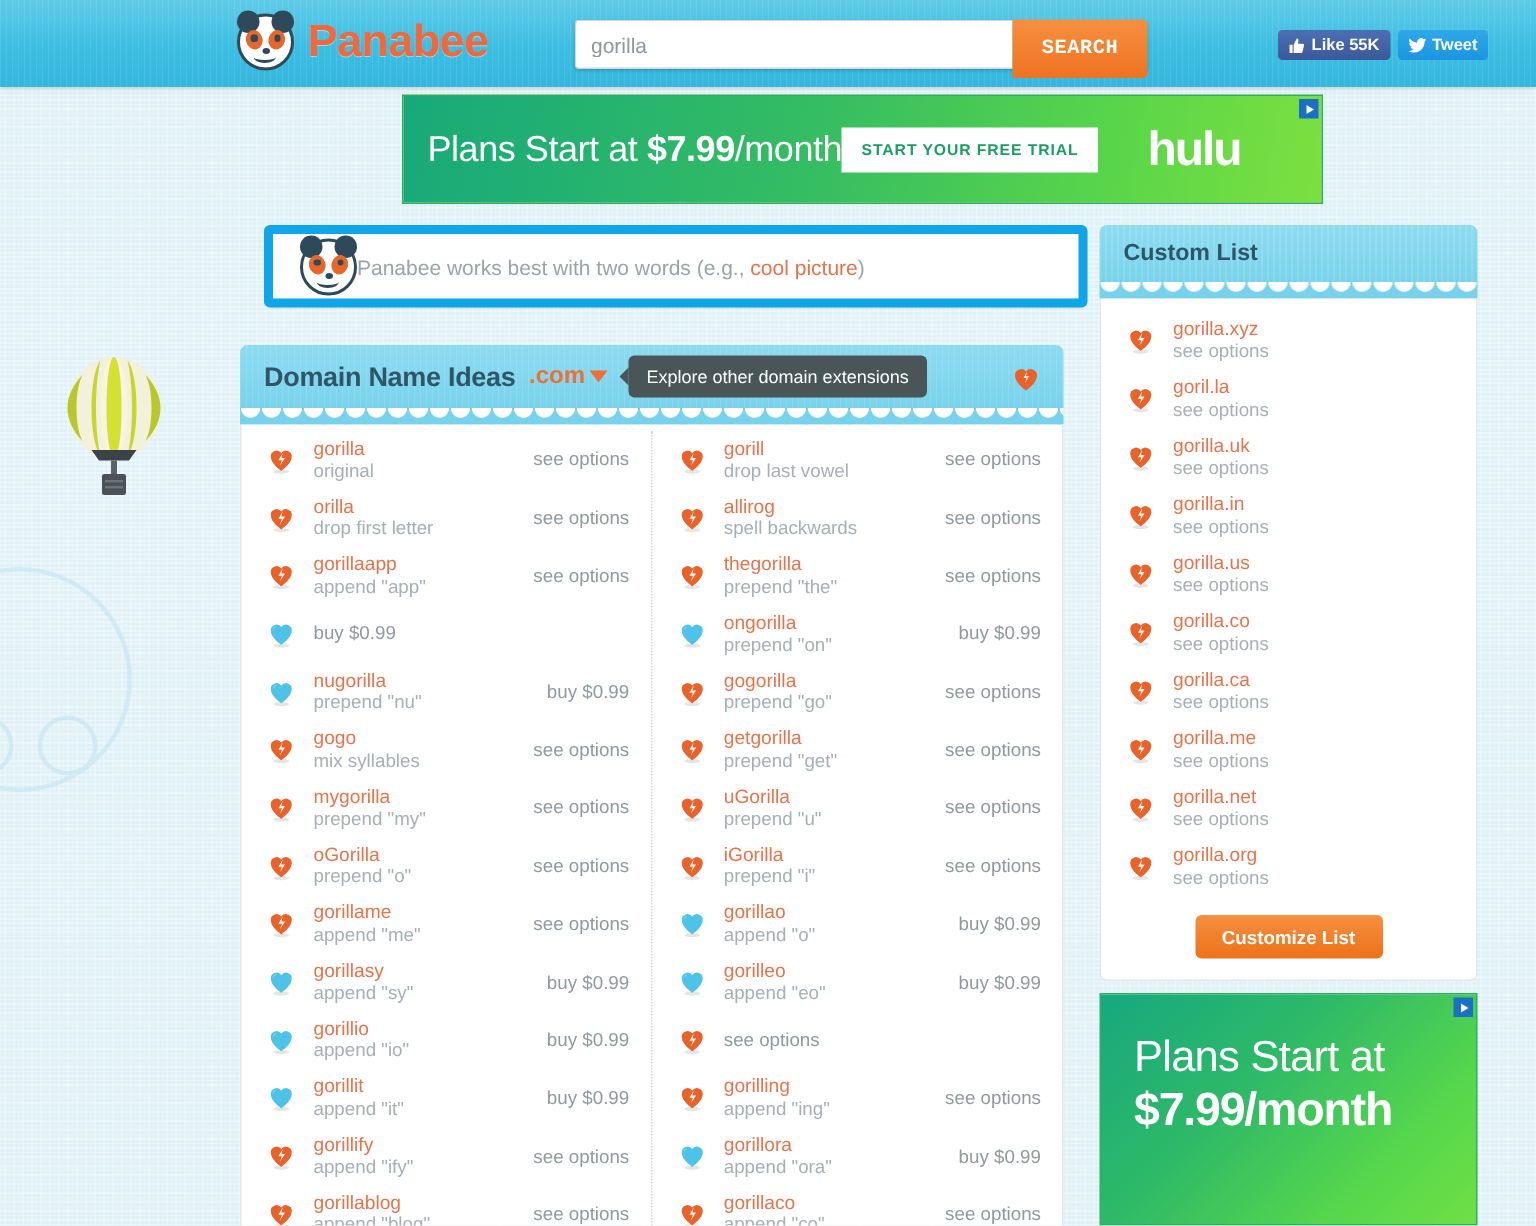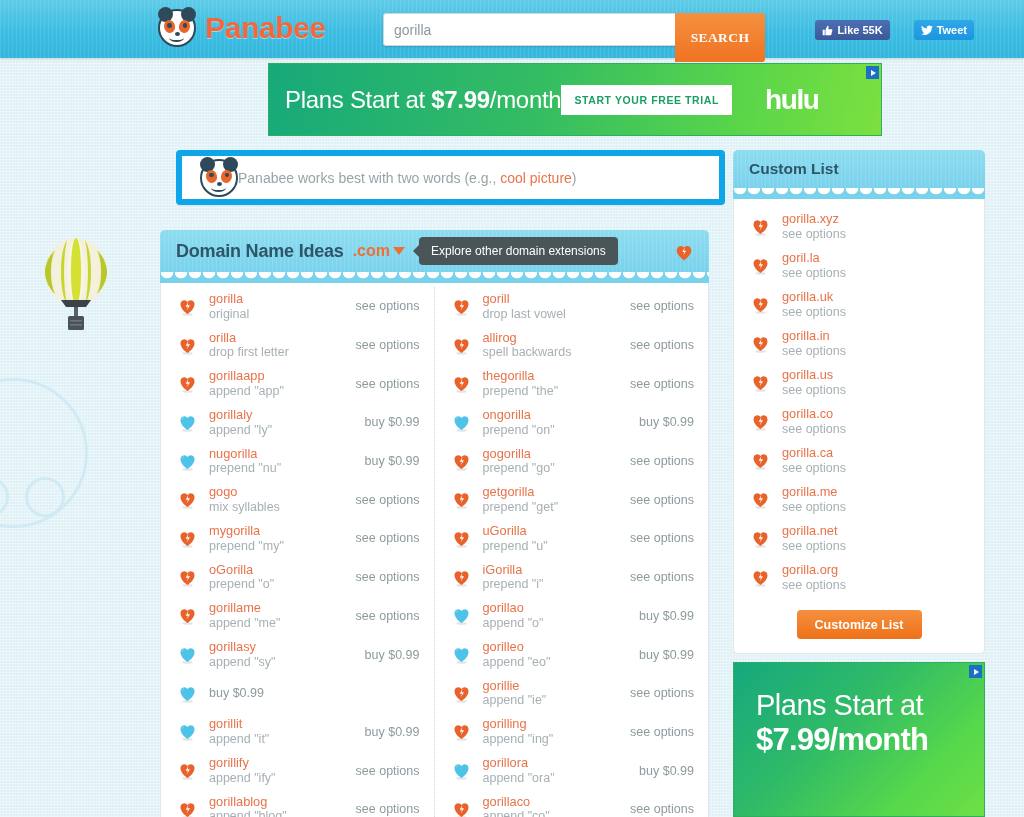--- a/index.html
+++ b/index.html
@@ -141,37 +141,37 @@
     border-radius: 3px 0 0 3px;
     background: #fff;
     padding: 0 10px;
     font-family: "Liberation Sans", sans-serif;
     font-size: 14px;
     color: #8d989d;
     outline: none;
   }
   .search-btn {
     width: 90px;
-    height: 49px;
+    height: 39px;
     border: none;
     border-radius: 0 3px 3px 0;
     background: linear-gradient(180deg, #f5903f 0%, #ef7322 100%);
     color: #fff;
-    font-family: Liberation Serif, serif;
+    font-family: Liberation Mono, monospace;
     font-size: 13.5px;
     font-weight: bold;
     letter-spacing: .4px;
     cursor: pointer;
   }
 
   .social {
     position: absolute;
-    right: 50px; top: 20px;
-    display: flex;
-    gap: 24px;
+    right: 32px; top: 20px;
+    display: flex;
+    gap: 5px;
   }
   .btn-fb, .btn-tw {
     display: flex;
     align-items: center;
     gap: 4px;
     height: 20px;
     padding: 0 7px;
     border-radius: 3px;
     color: #fff;
     font-size: 11px;
@@ -205,21 +205,21 @@
     color: #1a9e62;
     font-size: 10.5px;
     font-weight: bold;
     letter-spacing: .6px;
     padding: 9px 13px;
     white-space: nowrap;
   }
   .ad-brand {
     margin-left: 33px;
     color: #fff;
-    font-size: 28px;
+    font-size: 32px;
     font-weight: bold;
     letter-spacing: -1.4px;
   }
   .adchoice {
     position: absolute;
     right: 2px; top: 2px;
     width: 13px; height: 13px;
     background: #1b6fc4;
     display: flex; align-items: center; justify-content: center;
   }
@@ -587,24 +587,20 @@
           <div class="action">see options</div>
         </div>
         <div class="row">
           <span class="heart">
             <svg width="21" height="21" viewBox="0 0 24 24">
               <ellipse cx="12" cy="21" rx="6" ry="1.6" fill="#000" opacity=".10"></ellipse>
               <path d="M12 20.5S4 15.3 4 9.6A4.4 4.4 0 0 1 12 6.9 4.4 4.4 0 0 1 20 9.6c0 5.7-8 10.9-8 10.9z" fill="#4ec3e8"></path>
               <path d="M7.6 6.4c-1.3.7-2.2 2-2.3 3.3.6-1.4 1.6-2.4 2.9-2.9z" fill="#fff" opacity=".45"></path>
             </svg>
           </span>
-          <div class="row-texts">
-            <div class="domain">gorillaly</div>
-            <div class="method">append "ly"</div>
-          </div>
           <div class="action">buy $0.99</div>
         </div>
         <div class="row">
           <span class="heart">
             <svg width="21" height="21" viewBox="0 0 24 24">
               <ellipse cx="12" cy="21" rx="6" ry="1.6" fill="#000" opacity=".10"></ellipse>
               <path d="M12 20.5S4 15.3 4 9.6A4.4 4.4 0 0 1 12 6.9 4.4 4.4 0 0 1 20 9.6c0 5.7-8 10.9-8 10.9z" fill="#4ec3e8"></path>
               <path d="M7.6 6.4c-1.3.7-2.2 2-2.3 3.3.6-1.4 1.6-2.4 2.9-2.9z" fill="#fff" opacity=".45"></path>
             </svg>
           </span>
@@ -685,20 +681,24 @@
           <div class="action">buy $0.99</div>
         </div>
         <div class="row">
           <span class="heart">
             <svg width="21" height="21" viewBox="0 0 24 24">
               <ellipse cx="12" cy="21" rx="6" ry="1.6" fill="#000" opacity=".10"></ellipse>
               <path d="M12 20.5S4 15.3 4 9.6A4.4 4.4 0 0 1 12 6.9 4.4 4.4 0 0 1 20 9.6c0 5.7-8 10.9-8 10.9z" fill="#4ec3e8"></path>
               <path d="M7.6 6.4c-1.3.7-2.2 2-2.3 3.3.6-1.4 1.6-2.4 2.9-2.9z" fill="#fff" opacity=".45"></path>
             </svg>
           </span>
+          <div class="row-texts">
+            <div class="domain">gorillio</div>
+            <div class="method">append "io"</div>
+          </div>
           <div class="action">buy $0.99</div>
         </div>
         <div class="row">
           <span class="heart">
             <svg width="21" height="21" viewBox="0 0 24 24">
               <ellipse cx="12" cy="21" rx="6" ry="1.6" fill="#000" opacity=".10"></ellipse>
               <path d="M12 20.5S4 15.3 4 9.6A4.4 4.4 0 0 1 12 6.9 4.4 4.4 0 0 1 20 9.6c0 5.7-8 10.9-8 10.9z" fill="#4ec3e8"></path>
               <path d="M7.6 6.4c-1.3.7-2.2 2-2.3 3.3.6-1.4 1.6-2.4 2.9-2.9z" fill="#fff" opacity=".45"></path>
             </svg>
           </span>
@@ -879,24 +879,20 @@
           <div class="action">buy $0.99</div>
         </div>
         <div class="row">
           <span class="heart">
             <svg width="21" height="21" viewBox="0 0 24 24">
               <ellipse cx="12" cy="21" rx="6" ry="1.6" fill="#000" opacity=".10"></ellipse>
               <path d="M12 20.5S4 15.3 4 9.6A4.4 4.4 0 0 1 12 6.9 4.4 4.4 0 0 1 20 9.6c0 5.7-8 10.9-8 10.9z" fill="#e8622a"></path>
               <path d="M13.1 6.6 9.9 12.3h2.6l-1.5 4.3 3.9-6h-2.7z" fill="#fff" opacity=".95"></path>
             </svg>
           </span>
-          <div class="row-texts">
-            <div class="domain">gorillie</div>
-            <div class="method">append "ie"</div>
-          </div>
           <div class="action">see options</div>
         </div>
         <div class="row">
           <span class="heart">
             <svg width="21" height="21" viewBox="0 0 24 24">
               <ellipse cx="12" cy="21" rx="6" ry="1.6" fill="#000" opacity=".10"></ellipse>
               <path d="M12 20.5S4 15.3 4 9.6A4.4 4.4 0 0 1 12 6.9 4.4 4.4 0 0 1 20 9.6c0 5.7-8 10.9-8 10.9z" fill="#e8622a"></path>
               <path d="M13.1 6.6 9.9 12.3h2.6l-1.5 4.3 3.9-6h-2.7z" fill="#fff" opacity=".95"></path>
             </svg>
           </span>

